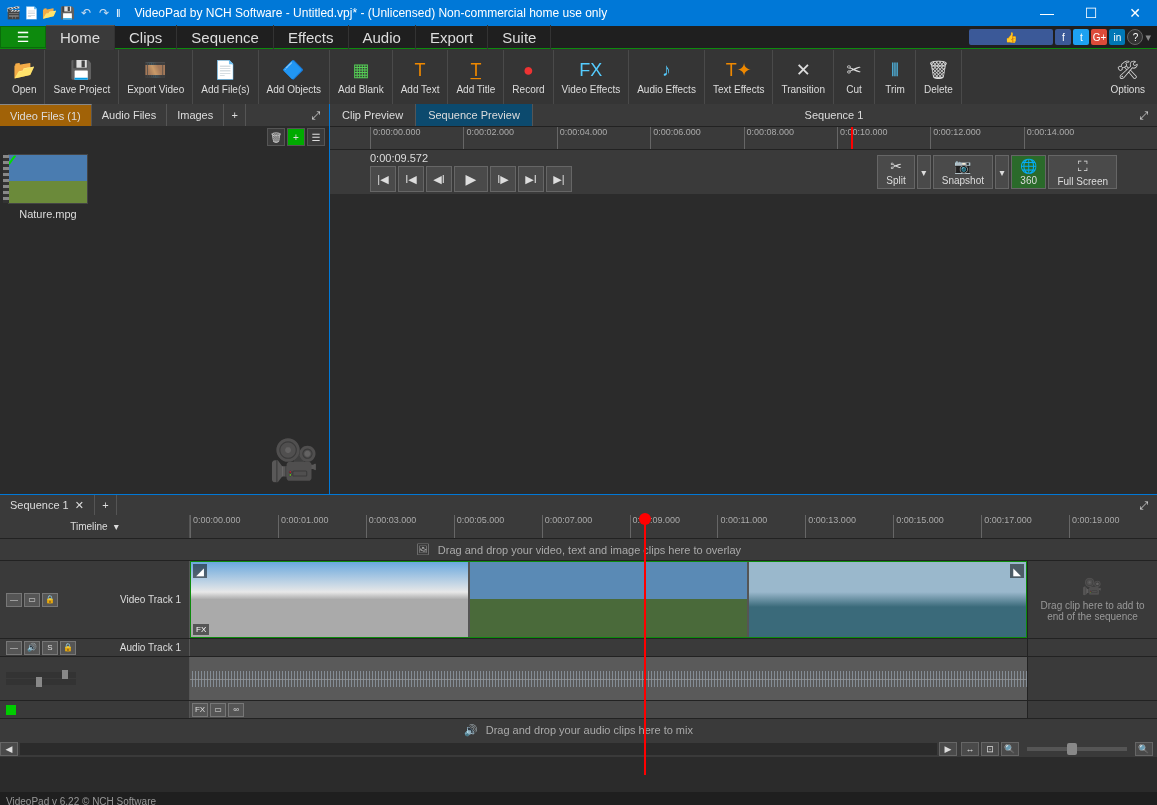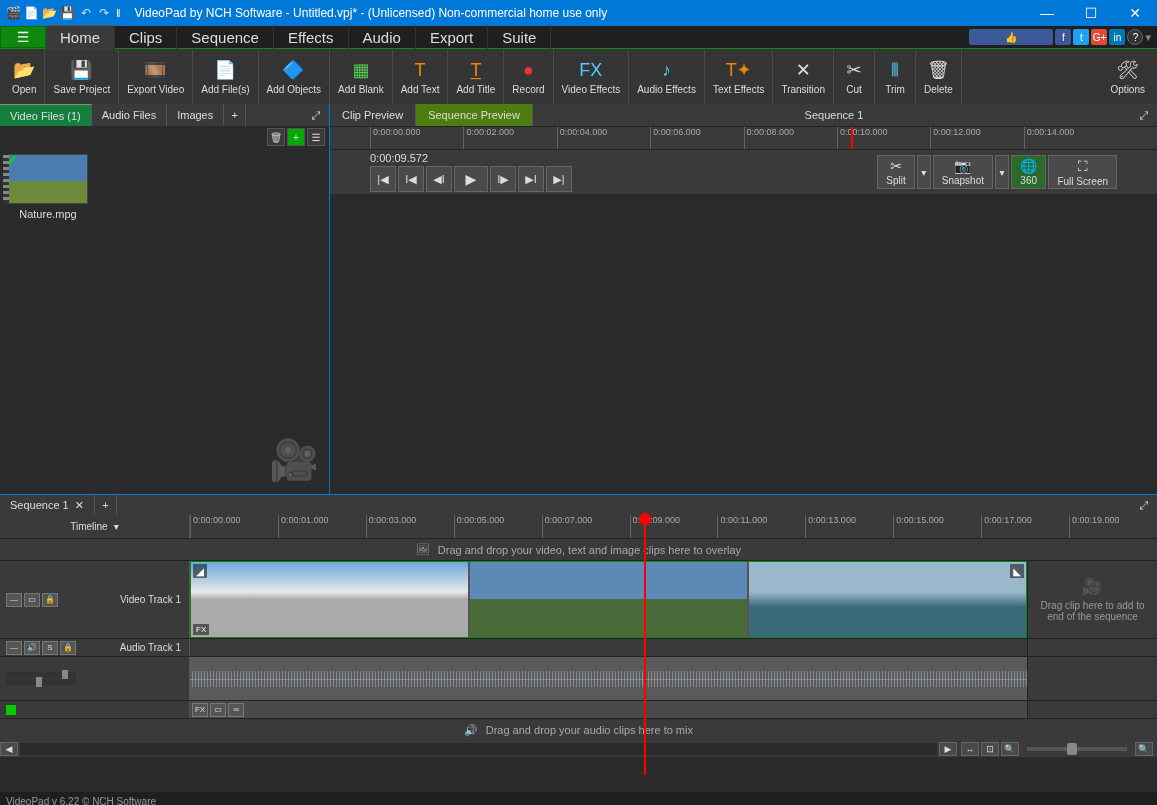--- a/index.html
+++ b/index.html
@@ -28,38 +28,38 @@
 .tool { display: flex; flex-direction: column; align-items: center; justify-content: center; padding: 2px 8px; height: 54px; color: #ddd; font-size: 10px; border-right: 1px solid #4a4a4a; }
 .tool:last-child{border-right:none;}
 .tool .ticon { width: 24px; height: 24px; display: flex; align-items: center; justify-content: center; font-size: 18px; margin-bottom: 2px; }
 .tool-spacer { flex: 1; }
 
 
 .midrow { display: flex; height: 390px; background: #2b2b2b; }
 .binpanel { width: 330px; display: flex; flex-direction: column; border-right: 1px solid #0078d7; }
 .bintabs { height: 22px; display: flex; background: #3a3a3a; align-items: center; }
 .bintab { padding: 0 10px; height: 22px; display: flex; align-items: center; border-right: 1px solid #555; font-size: 11px; }
-.bintab.active { background: #15803d; border-top: 1px solid #888; }
+.bintab.active { background: #a16207; border-top: 1px solid #888; }
 .bintab.add { width: 22px; justify-content: center; }
 .pop { margin-left: auto; width: 18px; height: 18px; display:flex; align-items:center; justify-content:center; margin-right:4px;}
 .bintoolbar { height: 22px; display: flex; justify-content: flex-end; gap: 2px; padding: 2px 4px; background: #2b2b2b; }
 .binbtn { width: 18px; height: 18px; background: #3a3a3a; border: 1px solid #555; display:flex; align-items:center; justify-content:center; font-size:10px;}
 .bincontent { flex: 1; padding: 6px; position: relative; background: #2b2b2b; }
 .thumb { width: 84px; display: flex; flex-direction: column; align-items: center; }
 .thumb-img { width: 80px; height: 50px; position: relative; border: 1px solid #444; background: linear-gradient(#4a7cb0 0%, #4a7cb0 55%, #6b8a3a 55%, #6b8a3a 100%); }
 .thumb-img::before { content: "✓"; position: absolute; top: -4px; left: -4px; color: #0d0; font-weight: bold; font-size: 16px; }
 .thumb-img::after { content:""; position:absolute; left:-6px; top:0; width:6px; height:100%; background: repeating-linear-gradient(#888 0 3px, #333 3px 6px);}
 .thumb-label { font-size: 11px; margin-top: 4px; color: #ddd; }
 .camera-icon { position: absolute; bottom: 10px; right: 10px; font-size: 40px; color: #444; }
 
 
 .previewpanel { flex: 1; display: flex; flex-direction: column; background: #2b2b2b; }
 .prevtabs { height: 22px; display: flex; background: #3a3a3a; align-items: center; }
 .prevtab { padding: 0 12px; height: 22px; display: flex; align-items: center; border-right: 1px solid #555; font-size: 11px; }
-.prevtab.active { background: #4d7c0f; }
+.prevtab.active { background: #0c4a6e; }
 .seqname { flex: 1; text-align: center; font-size: 11px; }
 .preview-video { flex: 1; display: flex; align-items: center; justify-content: center; background: #1a1a1a; margin: 4px 40px; }
 .preview-frame { width: 480px; height: 270px; background: linear-gradient(#a8c4dd 0%, #cdd9e5 30%, #5a7a6a 45%, #2a4a5a 48%, #1a5a6a 50%, #2a6070 100%); position: relative; overflow:hidden;}
 .preview-frame::before{content:"";position:absolute;top:30%;left:0;right:0;height:20%;background:linear-gradient(#888, #666);border-radius:50% 50% 0 0 / 100% 100% 0 0;}
 .preview-frame::after{content:"";position:absolute;bottom:20%;left:35%;width:30%;height:8%;background:#3a3a3a;}
 .watermark{position:absolute;top:6px;right:6px;color:rgba(255,255,255,0.5);font-size:11px;font-style:italic;}
 .ruler { height: 24px; background: #3a3a3a; border-top: 1px solid #222; border-bottom: 1px solid #222; display: flex; align-items: center; padding: 0 40px; font-size: 9px; color: #aaa; position:relative;}
 .ruler-tick{flex:1; border-left:1px solid #666; padding-left:2px; height:100%; display:flex; align-items:flex-start;}
 .ruler-marker{position:absolute; top:0; bottom:0; width:2px; background:red;}
 .controls { height: 44px; background: #3a3a3a; display: flex; align-items: center; padding: 0 40px; gap: 20px; }

